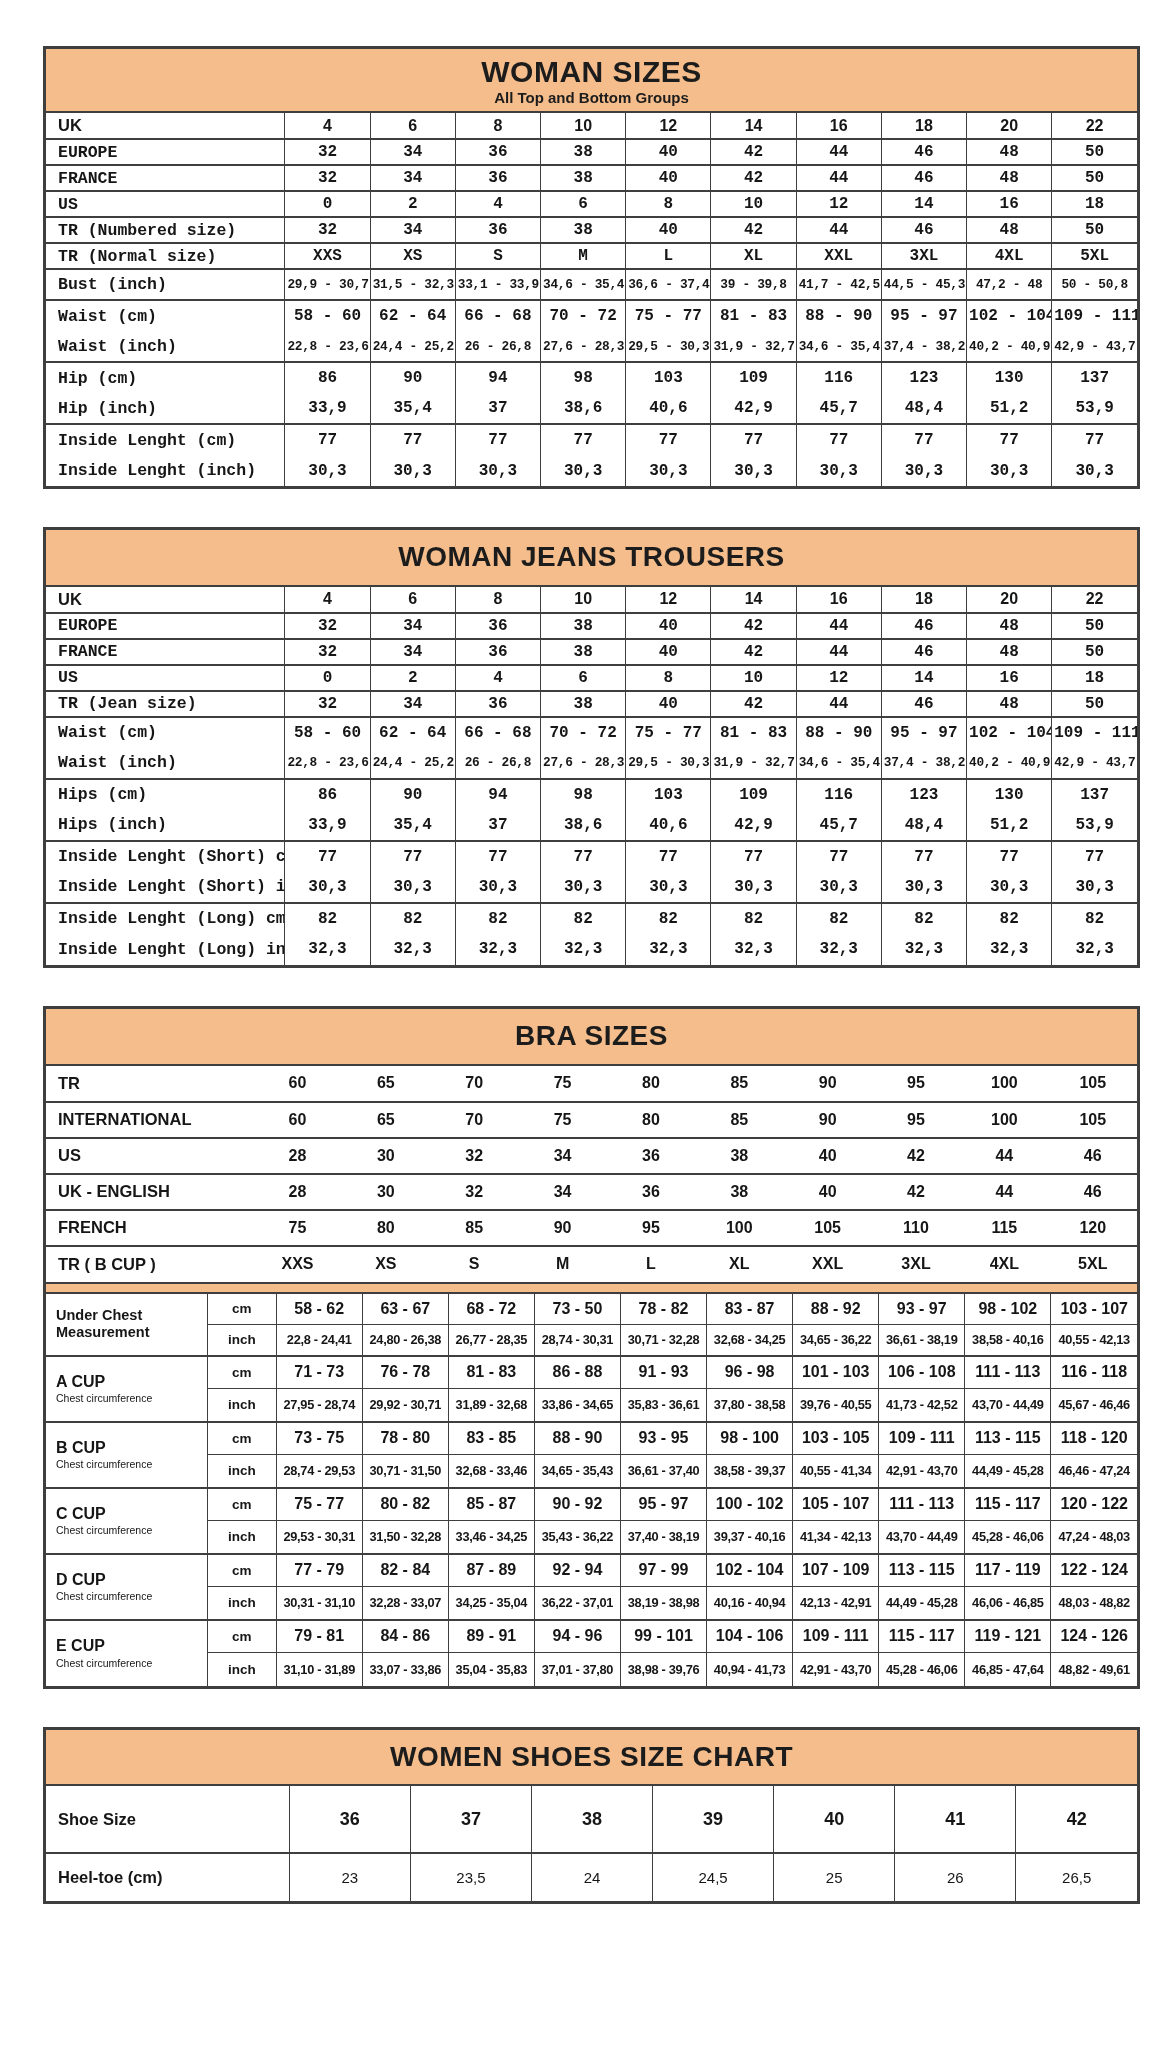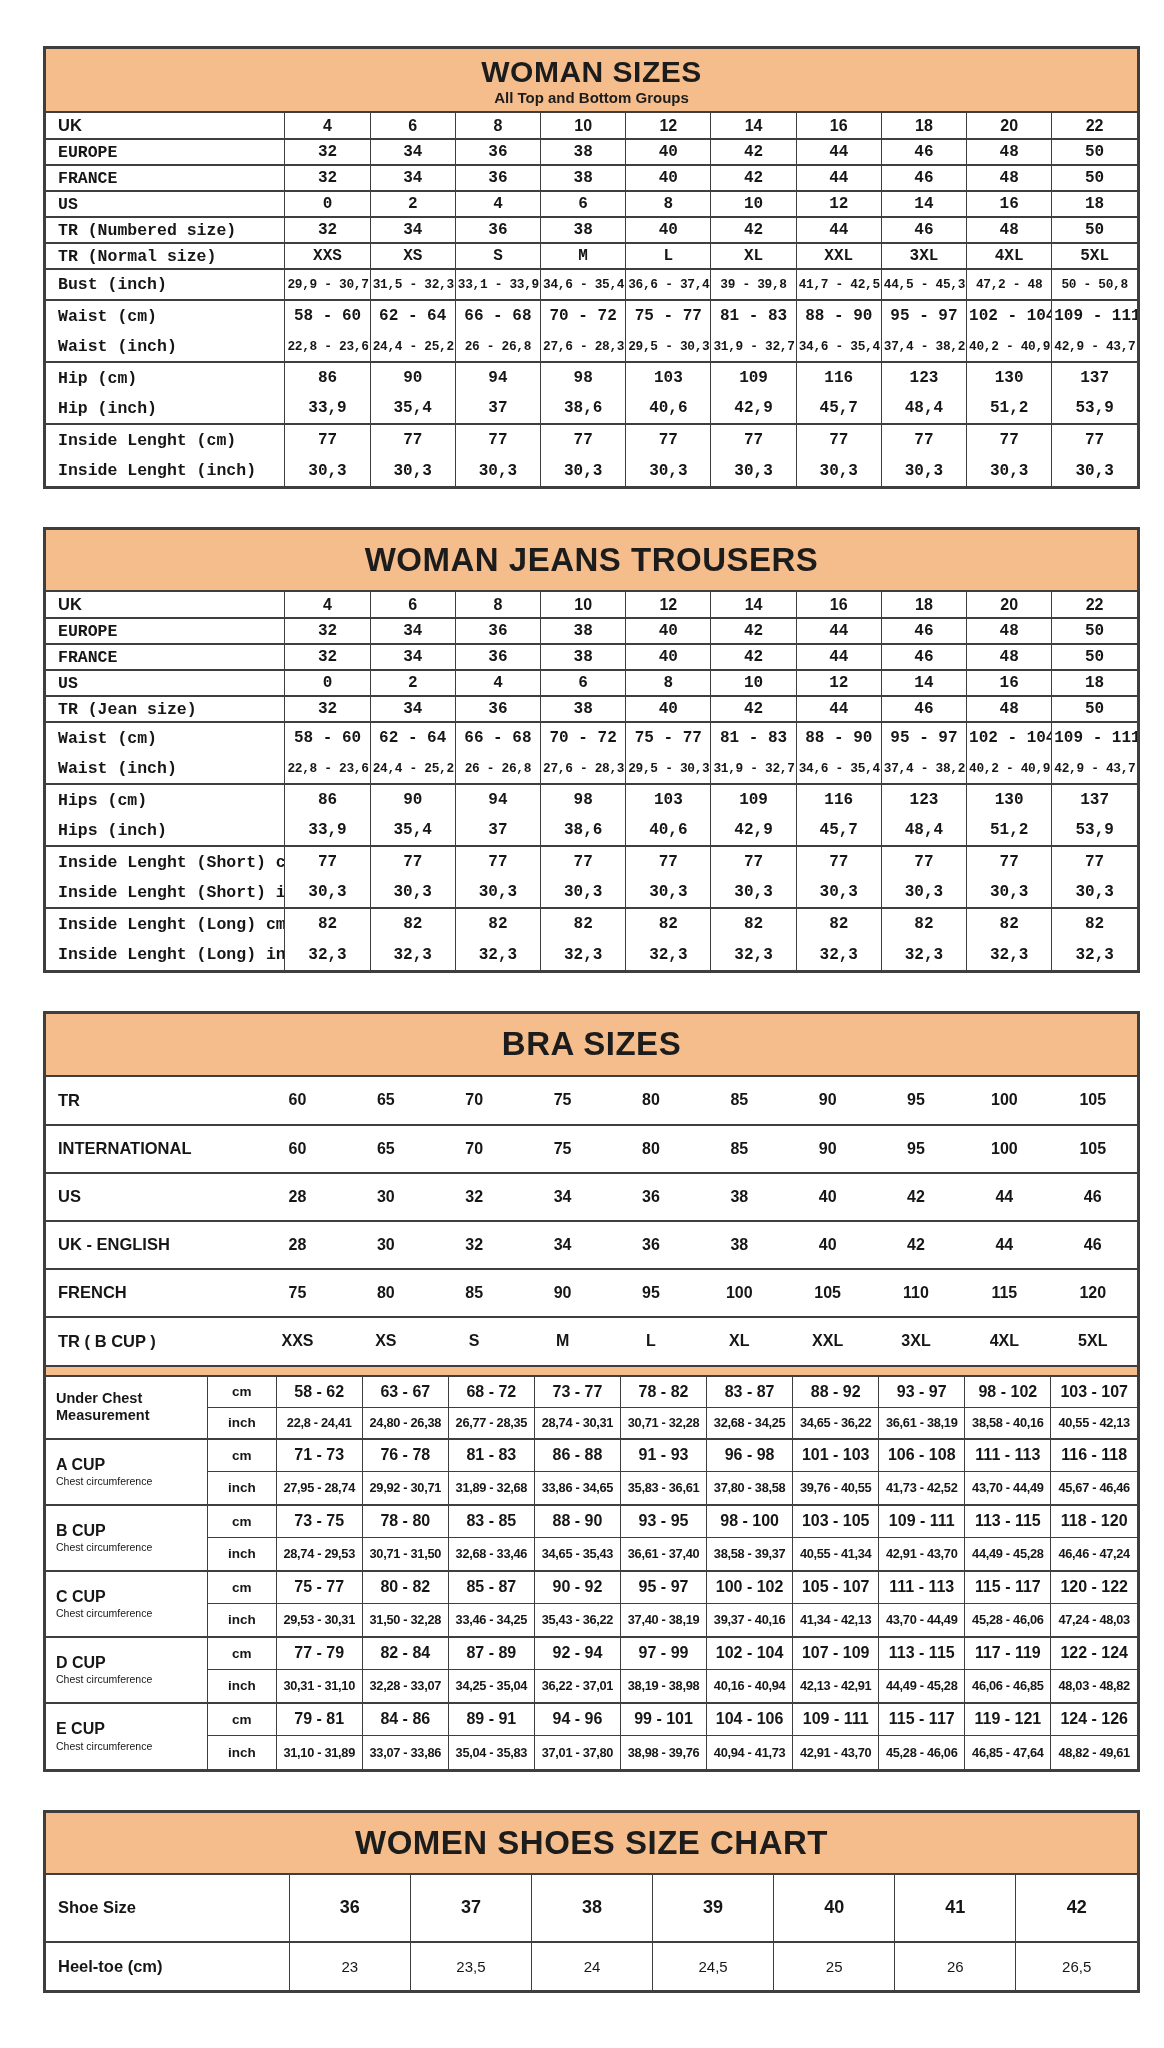--- a/index.html
+++ b/index.html
@@ -7,39 +7,39 @@
   html,body{ margin:0; padding:0; }
   body{ width:1164px; background:#ffffff; color:#161616;
         font-family:"Liberation Sans", sans-serif; }
   .doc{ width:1164px; min-height:2048px; padding:46px 24px 90px 43px; }
 
   .tbl{ border:3px solid var(--bd); margin-bottom:38px; background:#fff; }
   .tbl:last-child{ margin-bottom:0; }
 
   .band{ background:var(--accent); border-bottom:2.5px solid var(--bd);
          text-align:center; padding:12px 0; }
-  .band .bt{ font-weight:700; font-size:33px; letter-spacing:.5px; line-height:1.1; color:#1c1c1c; }
+  .band .bt{ font-weight:700; font-size:28px; letter-spacing:.5px; line-height:1.1; color:#1c1c1c; }
   .first .band{ padding:6px 0 5px; }
   .first .band .bt{ font-size:30px; }
   .band .bs{ font-size:15px; font-weight:700; margin-top:1px; color:#1c1c1c; }
 
   table{ width:100%; border-collapse:collapse; table-layout:fixed; }
   td{ padding:0 2px; text-align:center; vertical-align:middle;
       font-size:16px; font-weight:600; white-space:nowrap; overflow:hidden; }
   td.lbl{ text-align:left; padding-left:12px; font-weight:700; font-size:16.5px; }
   td.sm{ font-size:12.8px; letter-spacing:-.3px; }
 
   
   .grid tbody + tbody{ border-top:2.6px solid var(--bd);font-family:Liberation Mono, monospace; }
   .grid td + td{ border-left:1.6px solid var(--bd); }
   .grid tr.h1{ height:26px; }
   .grid tr.h2{ height:31px; }
 
   
-  .conv tr{ height:48px; }
+  .conv tr{ height:36px; }
   .conv tr + tr td{ border-top:2.2px solid var(--bd); }
 
   
   .strip{ height:12px; background:var(--accent);
           border-top:2.4px solid var(--bd); border-bottom:2.4px solid var(--bd); }
 
   
   .cup td + td{ border-left:1.6px solid var(--bd); }
   .cup td.unit{ border-left:1.6px solid var(--bd); font-weight:700; font-size:13.5px; }
   .cup tbody + tbody{ border-top:2.6px solid var(--bd);padding-left:40px; }
@@ -597,21 +597,21 @@
         </colgroup>
         <tbody class="g-uc">
           <tr class="u1">
             <td class="cuplbl" rowspan="2">
               <div class="cl1">Under Chest Measurement</div>
             </td>
             <td class="unit">cm</td>
             <td class="val">58 - 62</td>
             <td class="val">63 - 67</td>
             <td class="val">68 - 72</td>
-            <td class="val">73 - 77</td>
+            <td class="val">73 - 50</td>
             <td class="val">78 - 82</td>
             <td class="val">83 - 87</td>
             <td class="val">88 - 92</td>
             <td class="val">93 - 97</td>
             <td class="val">98 - 102</td>
             <td class="val">103 - 107</td>
           </tr>
           <tr class="u2">
             <td class="unit">inch</td>
             <td class="val sm">22,8 - 24,41</td>

